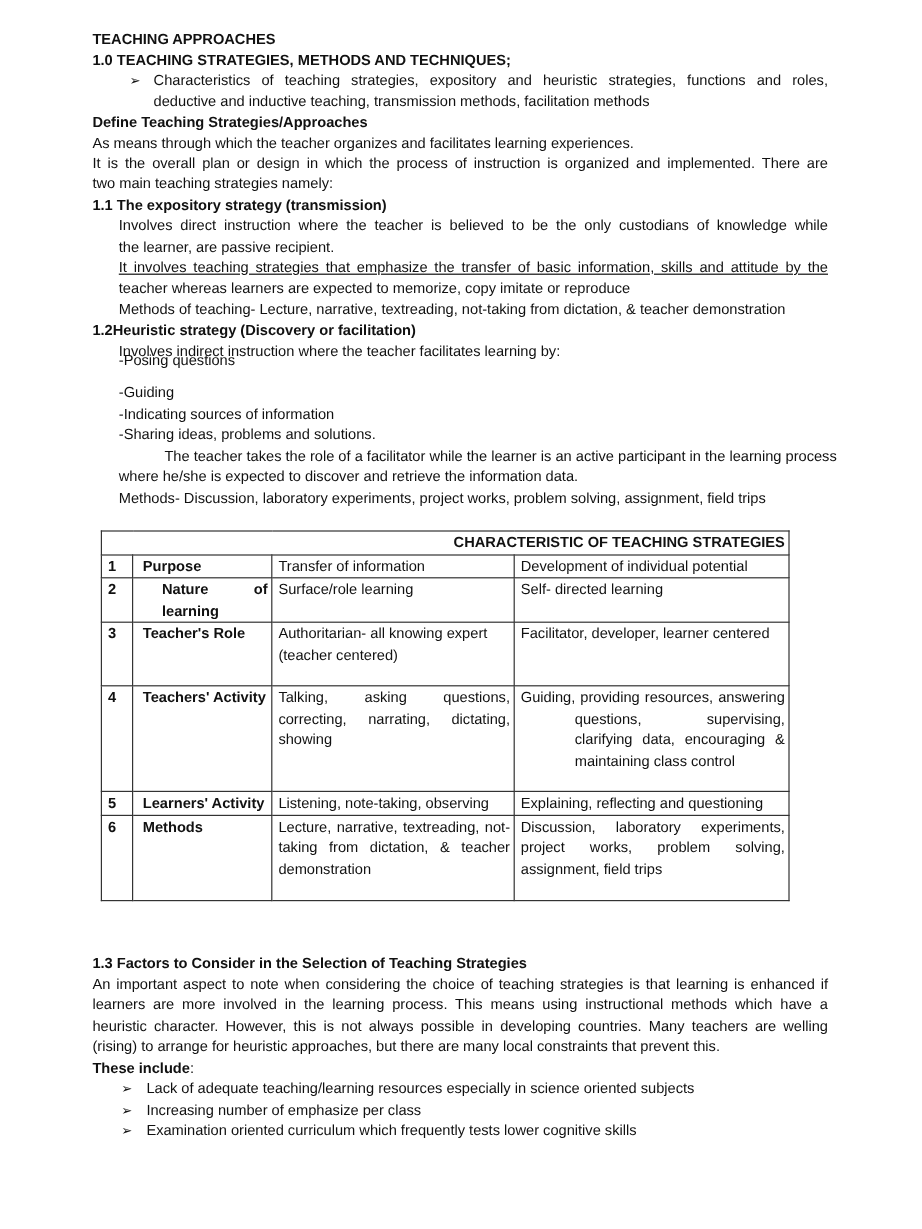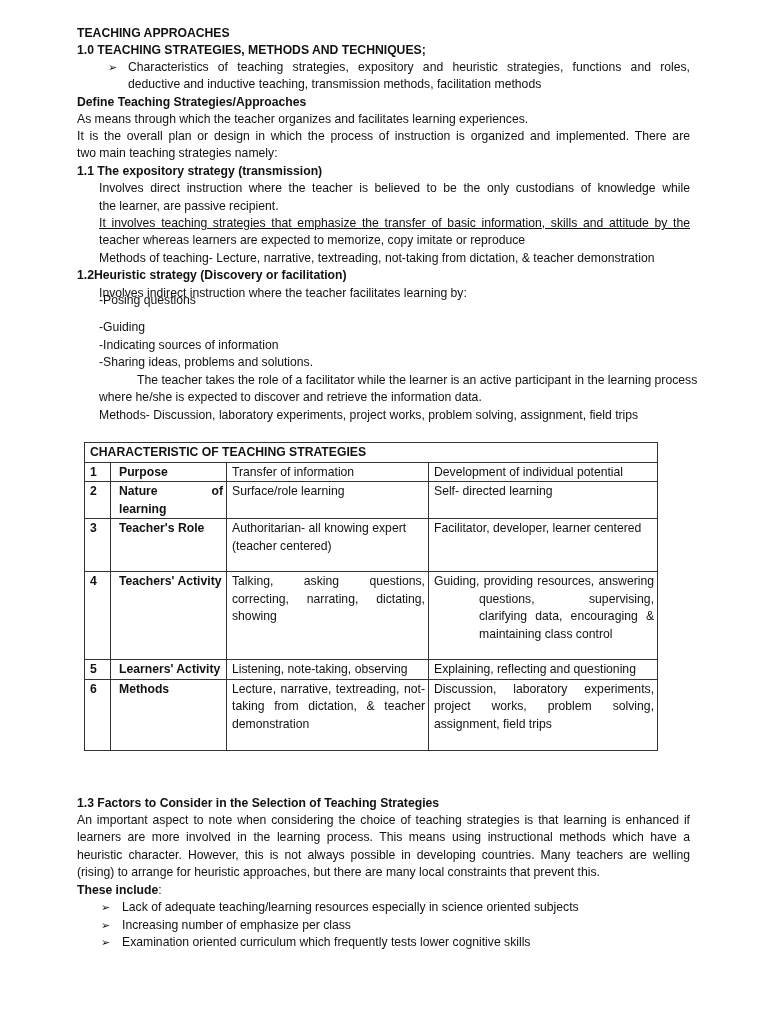--- a/index.html
+++ b/index.html
@@ -6,21 +6,21 @@
   body { width:768px; height:1024px; position:relative; overflow:hidden;
          font-family:"Liberation Sans", sans-serif; color:#111; font-size:12.2px; }
   .ln { position:absolute; white-space:nowrap; line-height:17px; }
   .b { font-weight:bold; }
   .just { text-align:justify; text-align-last:justify; white-space:normal; }
   .arrow { position:absolute; font-size:11px; }
   table.ct { position:absolute; left:84px; top:442px; width:573px; border-collapse:collapse; table-layout:fixed; }
   table.ct td { border:1px solid #333; vertical-align:top; padding:1px 3px 0 5px; line-height:17.5px; font-size:12.2px; }
   table.ct td.num { padding-left:5px; }
   table.ct td.just2 { text-align:justify; }
-  .title-cell { text-align:left; font-weight:bold; }
+  .title-cell { text-align:right; font-weight:bold; }
   .indent-hang { padding-left:50px !important; text-indent:-45px; }
 </style>
 </head>
 <body>
 
 <div class="ln b" style="left:77px;top:25px;">TEACHING APPROACHES</div>
 <div class="ln b" style="left:77px;top:42px;">1.0 TEACHING STRATEGIES, METHODS AND TECHNIQUES;</div>
 
 <span class="arrow" style="left:108px;top:61px;">➢</span>
 <div class="ln just" style="left:128px;top:59px;width:562px;">Characteristics  of teaching strategies, expository and heuristic strategies, functions and  roles,</div>
@@ -60,21 +60,21 @@
     <td colspan="4" class="title-cell">CHARACTERISTIC OF TEACHING STRATEGIES</td>
   </tr>
   <tr style="height:18px;">
     <td class="b num">1</td>
     <td class="b" style="padding-left:8px;margin-top:28px;">Purpose</td>
     <td>Transfer of information</td>
     <td>Development of individual potential</td>
   </tr>
   <tr style="height:35px;">
     <td class="b num">2</td>
-    <td class="b just2" style="padding-left:8px;">Nature of learning</td>
+    <td class="b just2" style="padding-left:24px;">Nature of learning</td>
     <td>Surface/role learning</td>
     <td>Self- directed learning</td>
   </tr>
   <tr style="height:53px;">
     <td class="b num">3</td>
     <td class="b" style="padding-left:8px;">Teacher's Role</td>
     <td>Authoritarian- all knowing expert (teacher centered)</td>
     <td class="just2">Facilitator, developer, learner centered</td>
   </tr>
   <tr style="height:88px;">

